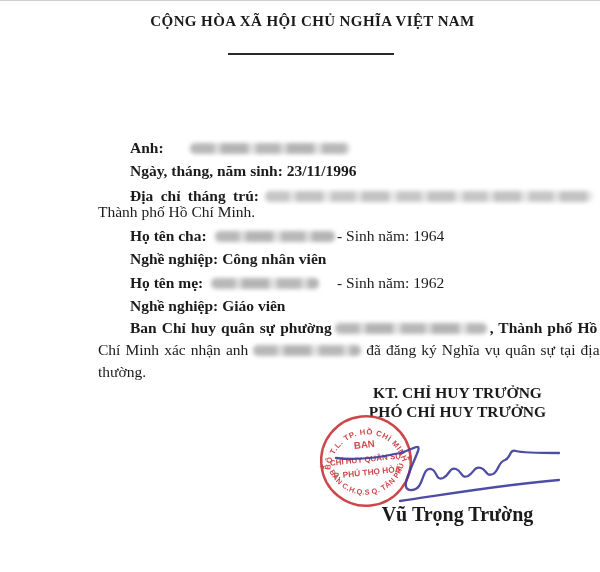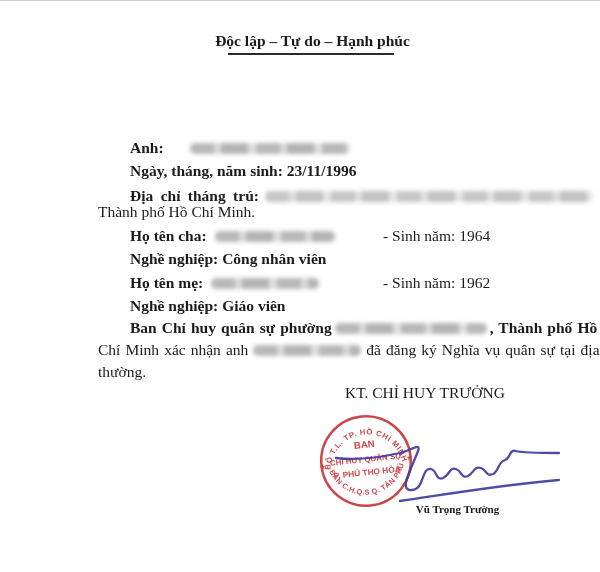--- a/index.html
+++ b/index.html
@@ -12,45 +12,45 @@
   .abs{position:absolute;white-space:nowrap;}
   .line{font-size:15.5px;line-height:20px;}
   .ctr{left:60px;width:505px;text-align:center;}
   .hdr1{top:12px;font-weight:bold;font-size:15px;letter-spacing:.4px;}
   .hdr2{top:31px;font-weight:bold;font-size:15.5px;}
   .rule{top:52px;left:228px;width:166px;height:2px;background:#2a2a2a;}
   .doctitle{top:74px;font-weight:bold;font-size:20.5px;letter-spacing:1.5px;}
   .row{left:0;width:600px;}
   .lbl-indent{position:absolute;left:130px;font-weight:bold;}
   .lbl-margin{position:absolute;left:98px;}
-  .sinh{position:absolute;left:337px;margin-left:46px;}
+  .sinh{position:absolute;left:337px;}
   .redact{
     display:inline-block;height:11px;border-radius:5px;vertical-align:-1px;
     filter:blur(2.3px);opacity:.62;
     background:repeating-linear-gradient(90deg,#8d8d8d 0 24px,#c2c2c2 24px 31px,#868686 31px 58px,#cccccc 58px 66px);
   }
   .r-anh{width:160px;margin-left:26px;}
   .r-addr{width:328px;margin-left:6px;opacity:.5;}
   .r-cha{width:120px;margin-left:8px;}
   .r-me{width:108px;margin-left:8px;}
   .r-ph{width:152px;margin:0 3px;}
   .r-nm{width:108px;margin:0 5px;}
-  .sigblock{left:345px;width:225px;text-align:left;font-weight:normal;font-size:15.5px;}
-  .signer{top:502px;left:345px;width:225px;text-align:center;font-weight:bold;font-size:11px;}
+  .sigblock{left:345px;width:225px;text-align:center;font-weight:bold;font-size:15.5px;}
+  .signer{top:502px;left:345px;width:225px;text-align:center;font-weight:bold;font-size:20px;}
   .stamp{top:404px;left:310px;width:112px;height:112px;transform:rotate(-6deg);opacity:.93;}
   .sig{top:428px;left:302px;width:265px;height:88px;}
   .spacy{word-spacing:3.5px;}
   .just2{word-spacing:1.2px;}
 </style>
 </head>
 <body>
 
 <div class="page">
 
-  <div class="abs ctr hdr2">Độc lập – Tự do – Hạnh phúc</div>
+  <div class="abs ctr hdr1">CỘNG HÒA XÃ HỘI CHỦ NGHĨA VIỆT NAM</div>
   <div class="abs rule"></div>
 
   <div class="abs row line" style="top:137px">
     <span class="lbl-indent"><span>Anh:</span><span class="redact r-anh"></span></span>
   </div>
 
   <div class="abs row line" style="top:160px">
     <span class="lbl-indent">Ngày, tháng, năm sinh: 23/11/1996</span>
   </div>
 
@@ -81,20 +81,21 @@
     <span class="lbl-indent"><span>Ban Chỉ huy quân sự phường</span><span class="redact r-ph"></span><span>, Thành phố Hồ</span></span>
   </div>
   <div class="abs row line just2" style="top:339px">
     <span class="lbl-margin"><span>Chí Minh xác nhận anh</span><span class="redact r-nm"></span><span>đã đăng ký Nghĩa vụ quân sự tại địa</span></span>
   </div>
   <div class="abs row line" style="top:361px">
     <span class="lbl-margin">thường.</span>
   </div>
 
   <div class="abs sigblock" style="top:383px">KT. CHỈ HUY TRƯỞNG</div>
+  <div class="abs sigblock" style="top:402px">PHÓ CHỈ HUY TRƯỞNG</div>
 
   <svg class="abs stamp" viewBox="0 0 110 110">
     <defs>
       <path id="arcTop" d="M 19,65 A 36,36 0 1 1 91,65" fill="none"></path>
       <path id="arcBot" d="M 16,49 A 37,37 0 0 0 94,49" fill="none"></path>
     </defs>
     <circle cx="55" cy="55" r="44" fill="none" stroke="#c9393d" stroke-width="2.4"></circle>
     <text font-family="Liberation Sans, sans-serif" font-size="7.6" font-weight="bold" fill="#c9393d" letter-spacing="0.6">
       <textPath href="#arcTop" startOffset="50%" text-anchor="middle">BỘ T.L. TP. HỒ CHÍ MINH</textPath>
     </text>

